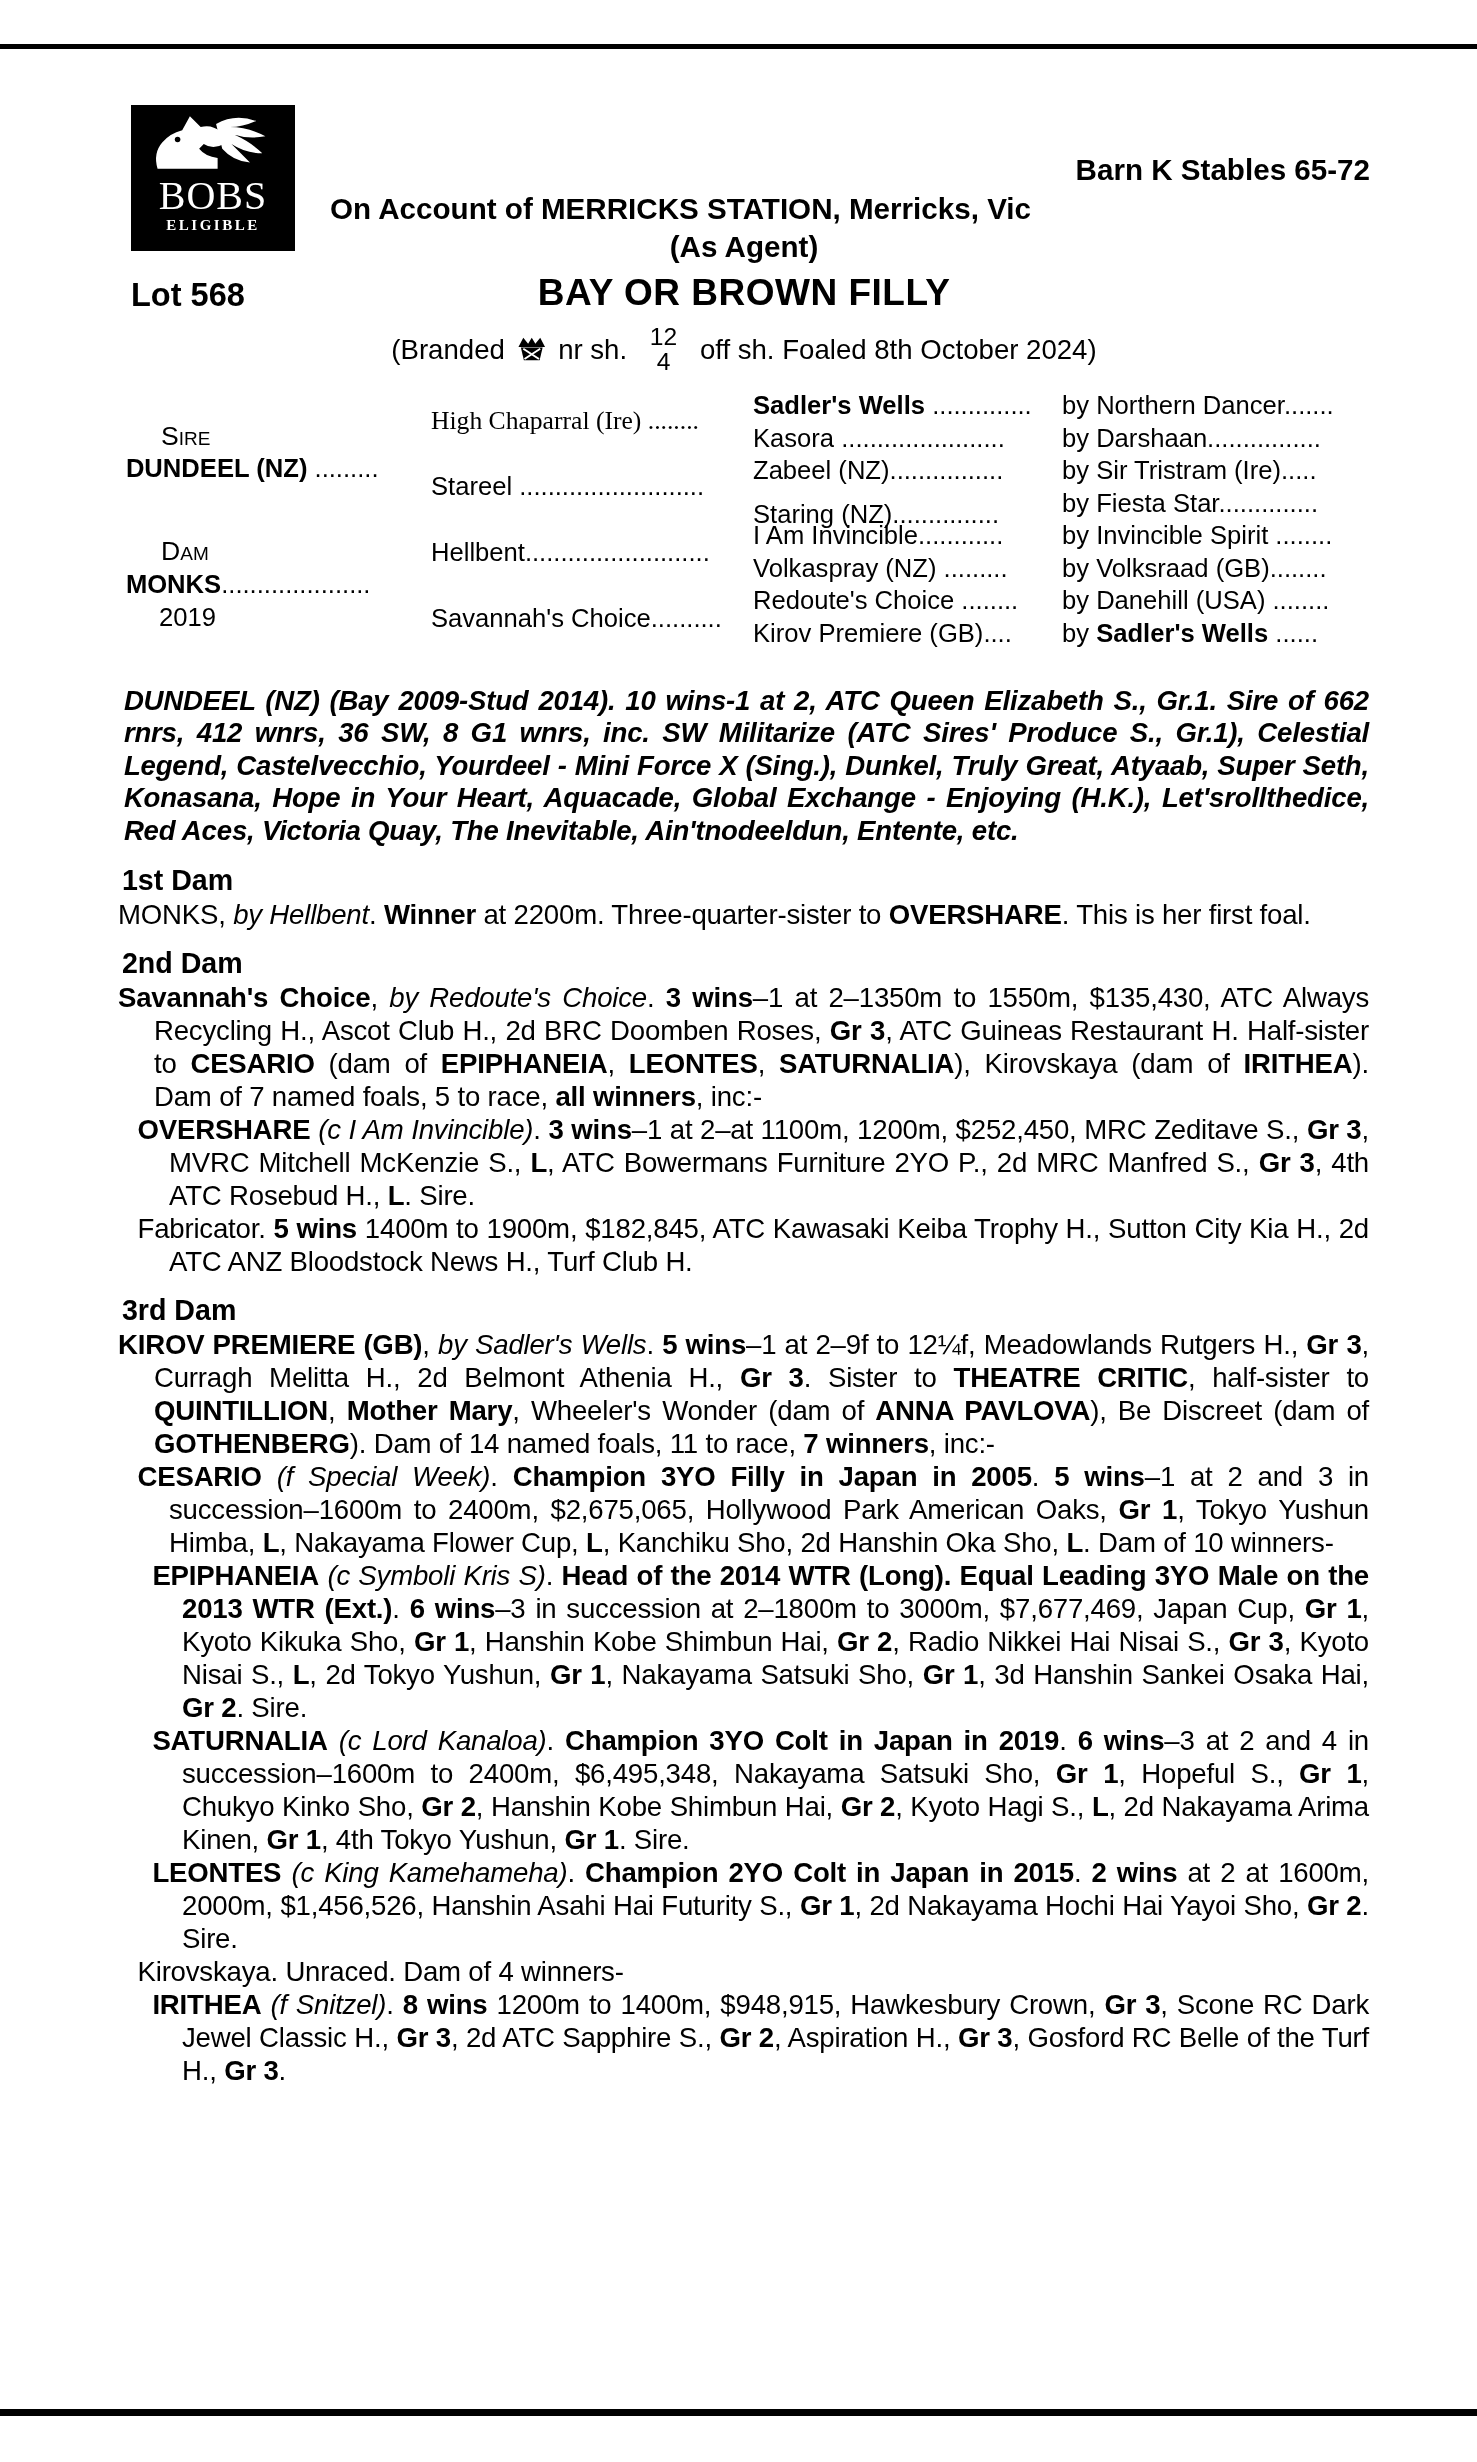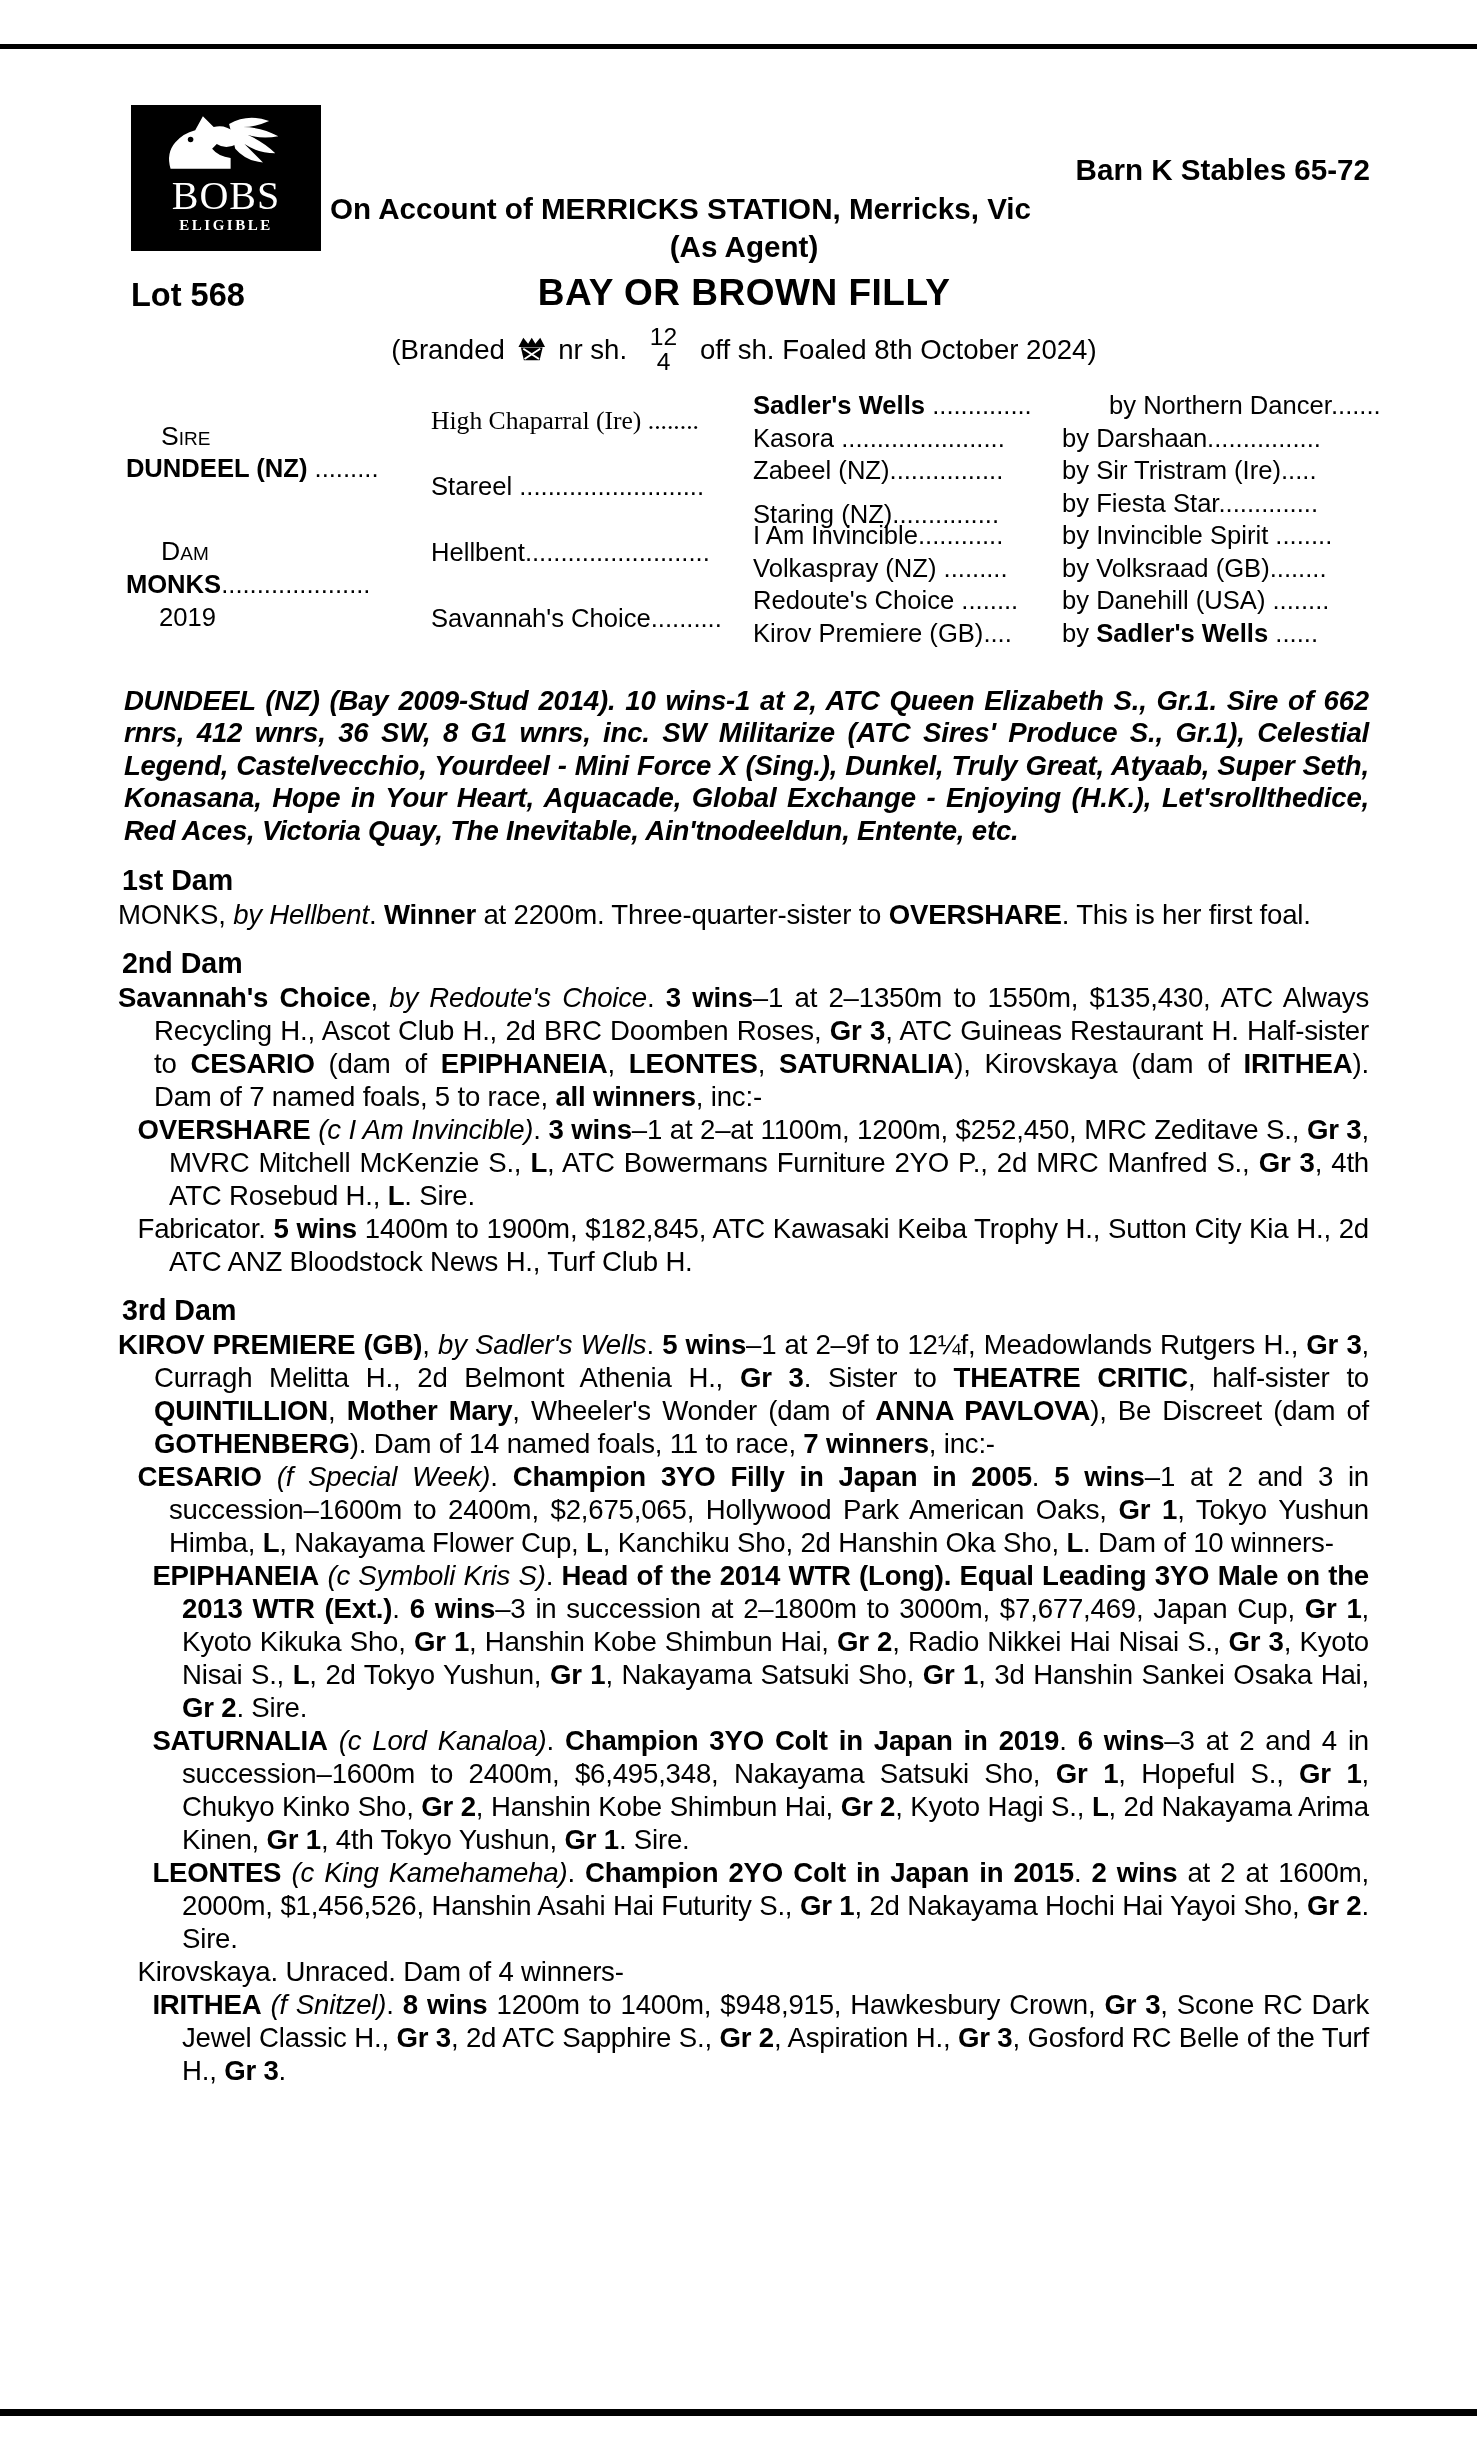--- a/index.html
+++ b/index.html
@@ -6,21 +6,21 @@
   .page {
     position:relative; width:1478px; height:2463px; background:#ffffff;
     font-family:"Liberation Sans", sans-serif; color:#000; overflow:hidden;
   }
   .rule { position:absolute; left:0; right:0; background:#000; }
   .rule-top { top:44px; height:4.9px; }
   .rule-bottom { top:2409px; height:6.9px; }
 
   
   .logo {
-    position:absolute; left:131px; top:105px; width:190px; height:146px;
+    position:absolute; left:131px; top:105px; width:164px; height:146px;
     background:#000; color:#fff; text-align:center;
   }
   .logo svg { margin-top:7.9px; width:154px; height:59px; display:inline-block; }
   .logo-bobs { font-family:"Liberation Serif", serif; font-size:40px; line-height:39px; letter-spacing:1px; }
   .logo-elig { font-family:"Liberation Serif", serif; font-size:15px; line-height:21.7px; letter-spacing:2.5px;font-weight:bold; }
 
   .barn { position:absolute; top:153px; right:108px; font-size:29.6px; font-weight:bold; }
   .account { position:absolute; top:192px; left:330px; font-size:29.6px; font-weight:bold; }
   .agent { position:absolute; top:230px; left:118px; right:108px; text-align:center; font-size:29.6px; font-weight:bold; }
   .lot { position:absolute; top:277px; left:131px; font-size:32.5px; font-weight:bold; }
@@ -104,21 +104,21 @@
 
       <span class="ped" style="left:635px; top:0px;"><span style="font-weight: bold;">Sadler's Wells</span><span> ..............</span></span>
       <span class="ped" style="left:635px; top:32.5px;"><span>Kasora .......................</span></span>
       <span class="ped" style="left:635px; top:65px;"><span>Zabeel (NZ)................</span></span>
       <span class="ped" style="left:635px; top:109px;"><span>Staring (NZ)...............</span></span>
       <span class="ped" style="left:635px; top:130px;"><span>I Am Invincible............</span></span>
       <span class="ped" style="left:635px; top:163px;"><span>Volkaspray (NZ) .........</span></span>
       <span class="ped" style="left:635px; top:195px;"><span>Redoute's Choice ........</span></span>
       <span class="ped" style="left:635px; top:228px;"><span>Kirov Premiere (GB)....</span></span>
 
-      <span class="ped" style="left:944px; top:0px;margin-left:47px;"><span>by Northern Dancer.......</span></span>
+      <span class="ped" style="left:944px; top:0px;"><span>by Northern Dancer.......</span></span>
       <span class="ped" style="left:944px; top:32.5px;"><span>by Darshaan................</span></span>
       <span class="ped" style="left:944px; top:65px;"><span>by Sir Tristram (Ire).....</span></span>
       <span class="ped" style="left:944px; top:98px;"><span>by Fiesta Star..............</span></span>
       <span class="ped" style="left:944px; top:130px;"><span>by Invincible Spirit ........</span></span>
       <span class="ped" style="left:944px; top:163px;"><span>by Volksraad (GB)........</span></span>
       <span class="ped" style="left:944px; top:195px;"><span>by Danehill (USA) ........</span></span>
       <span class="ped" style="left:944px; top:228px;text-align:right;"><span>by </span><span style="font-weight: bold;">Sadler's Wells</span><span> ......</span></span>
     </div>
 
     <div class="sire-para"><span>DUNDEEL (NZ) (Bay 2009-Stud 2014). 10 wins-1 at 2, ATC Queen Elizabeth S., Gr.1. Sire of 662 rnrs, 412 wnrs, 36 SW, 8 G1 wnrs, inc. SW Militarize (ATC Sires' Produce S., Gr.1), Celestial Legend, Castelvecchio, Yourdeel - Mini Force X (Sing.), Dunkel, Truly Great, Atyaab, Super Seth, Konasana, Hope in Your Heart, Aquacade, Global Exchange - Enjoying (H.K.), Let'srollthedice, Red Aces, Victoria Quay, The Inevitable, Ain'tnodeeldun, Entente, etc.</span></div>

